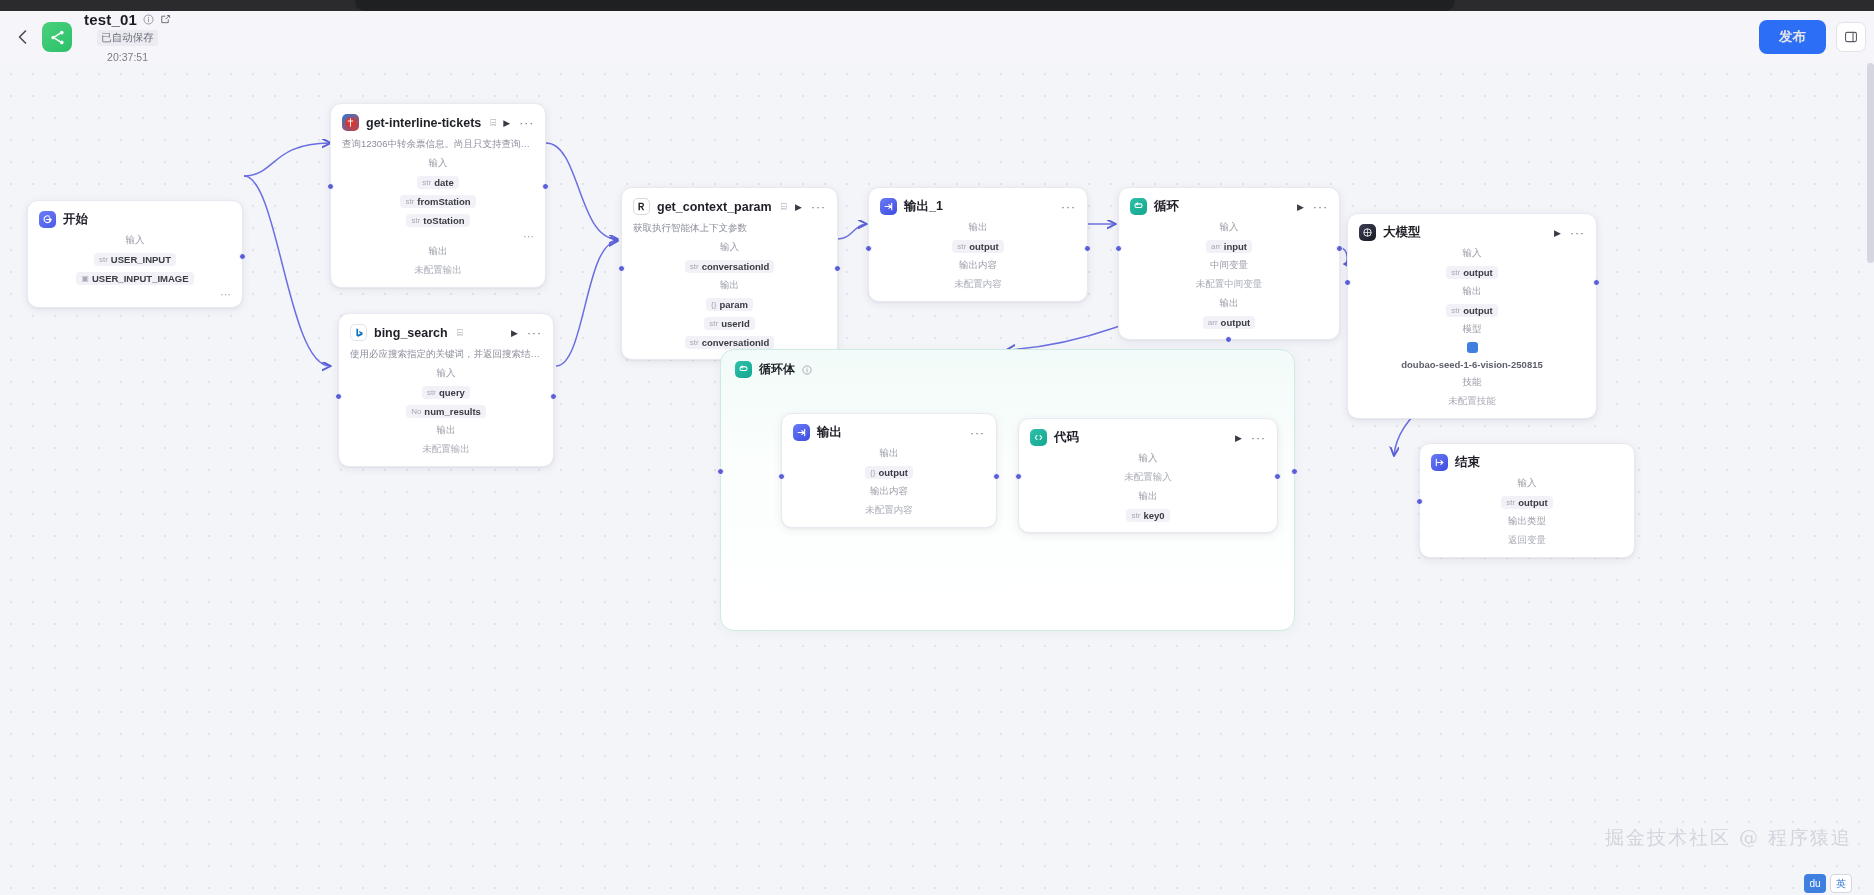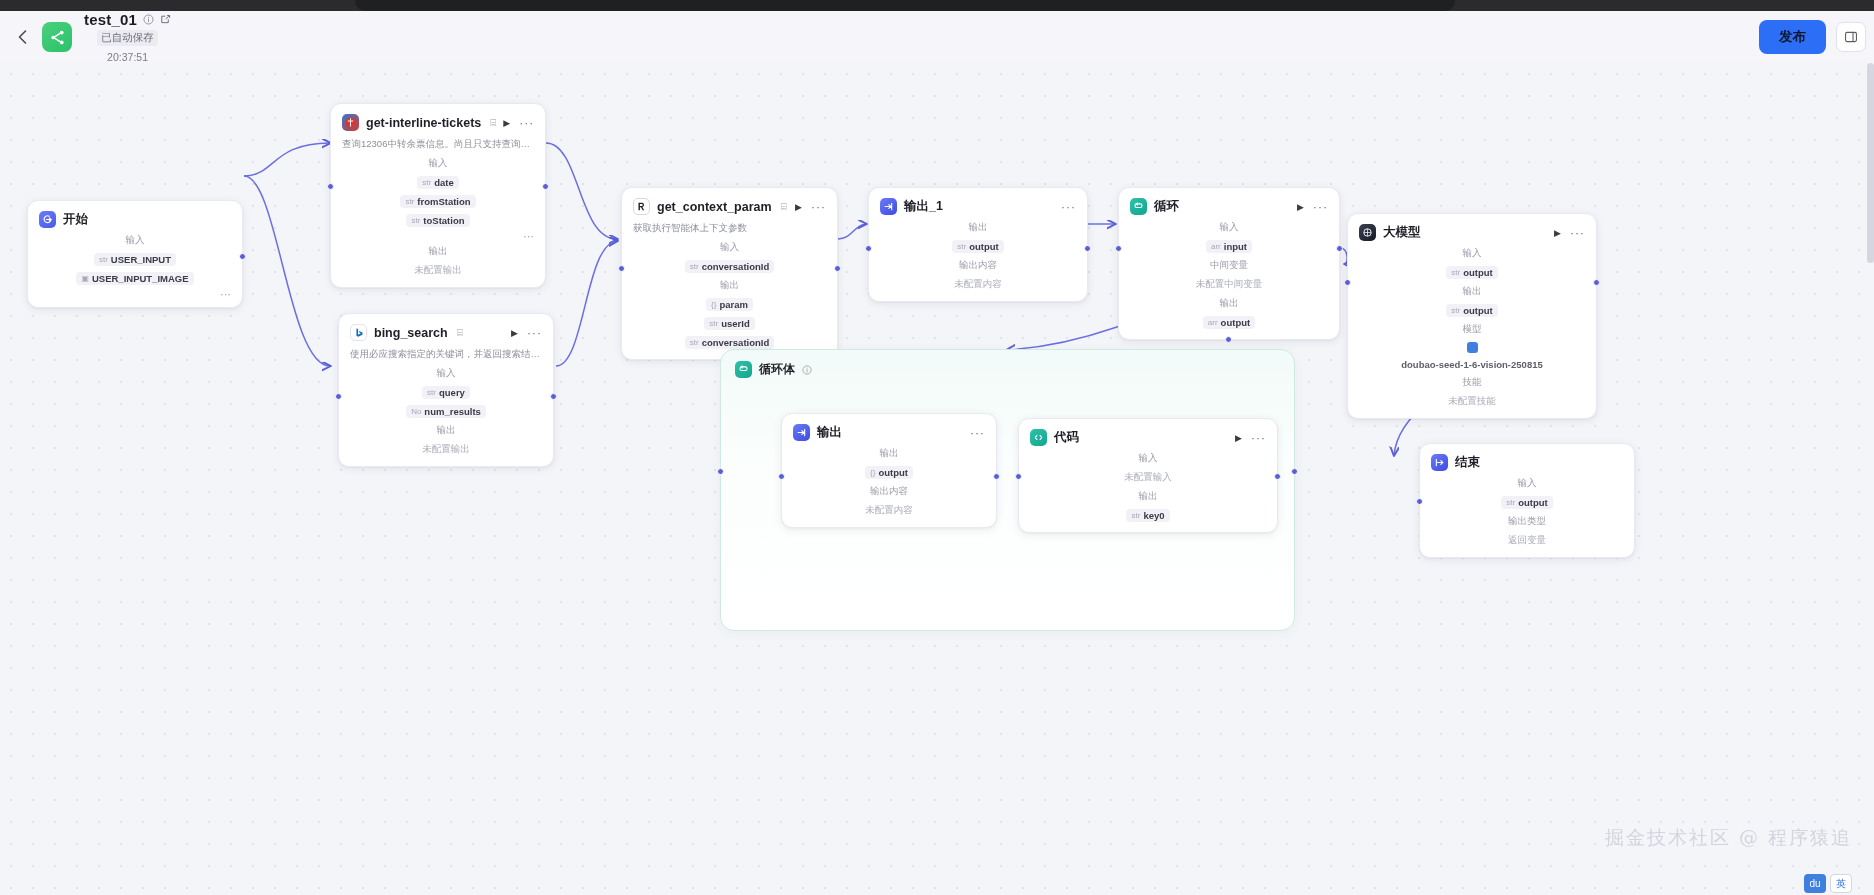--- a/index.html
+++ b/index.html
@@ -41,21 +41,21 @@
   .wf-title { font-size: 15px; font-weight: bold; color: #1c1d21; letter-spacing: .2px; }
   .ti { color: #8b8d98; display: inline-flex; }
   .save-row { display: flex; align-items: center; gap: 5px; margin-top: 2px; flex-direction: column; }
   .save-badge {
     font-size: 10.5px; color: #6b6d78; background: #ebebf1;
     padding: 1px 4px; border-radius: 3px;
   }
   .save-time { font-size: 10.5px; color: #7a7c87; }
   .topbar-right { margin-left: auto; display: flex; align-items: center; gap: 10px; padding-right: 8px; }
   .publish-btn {
-    background: #2c6ef5; color: #0f172a; font-size: 13.5px; font-weight: bold;
+    background: #2c6ef5; color: #e5e5e5; font-size: 13.5px; font-weight: bold;
     padding: 8px 20px; border-radius: 8px; border: none; cursor: pointer;
   }
   .icon-sq {
     width: 30px; height: 30px; border: 1px solid #e2e2ea; border-radius: 7px;
     background: #fff; display: flex; align-items: center; justify-content: center;
     color: #5a5c66; cursor: pointer;
   }
 
   
   .canvas {

